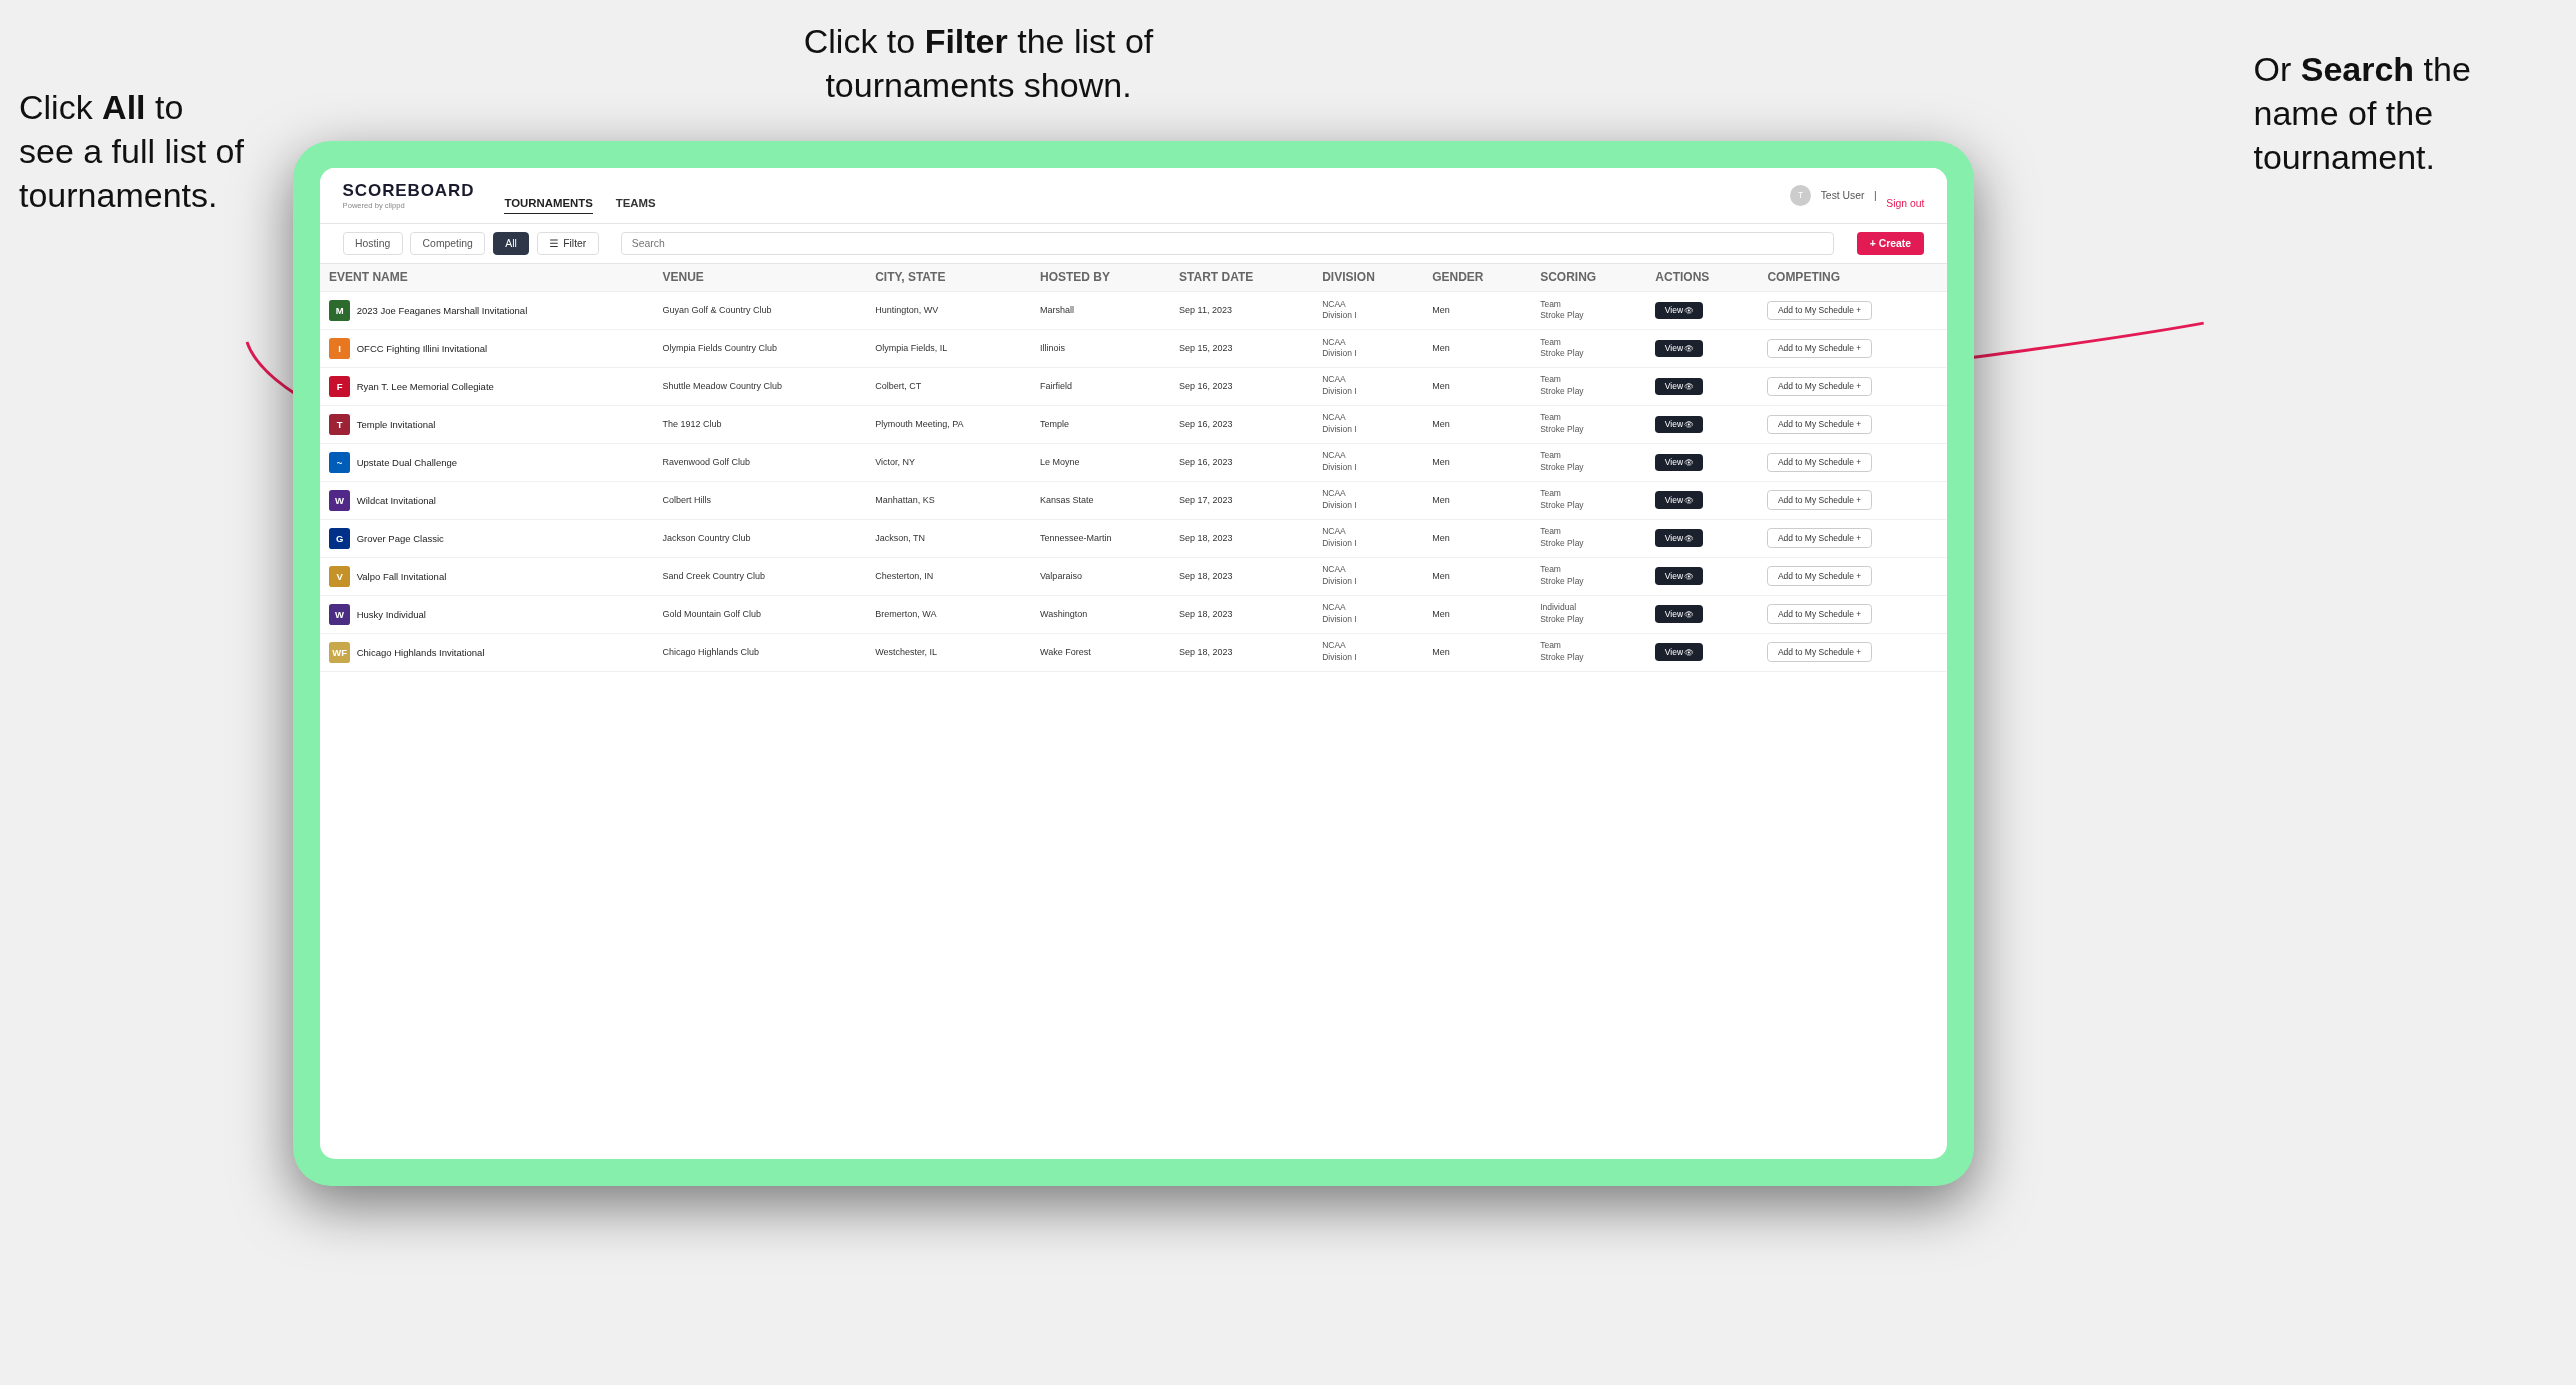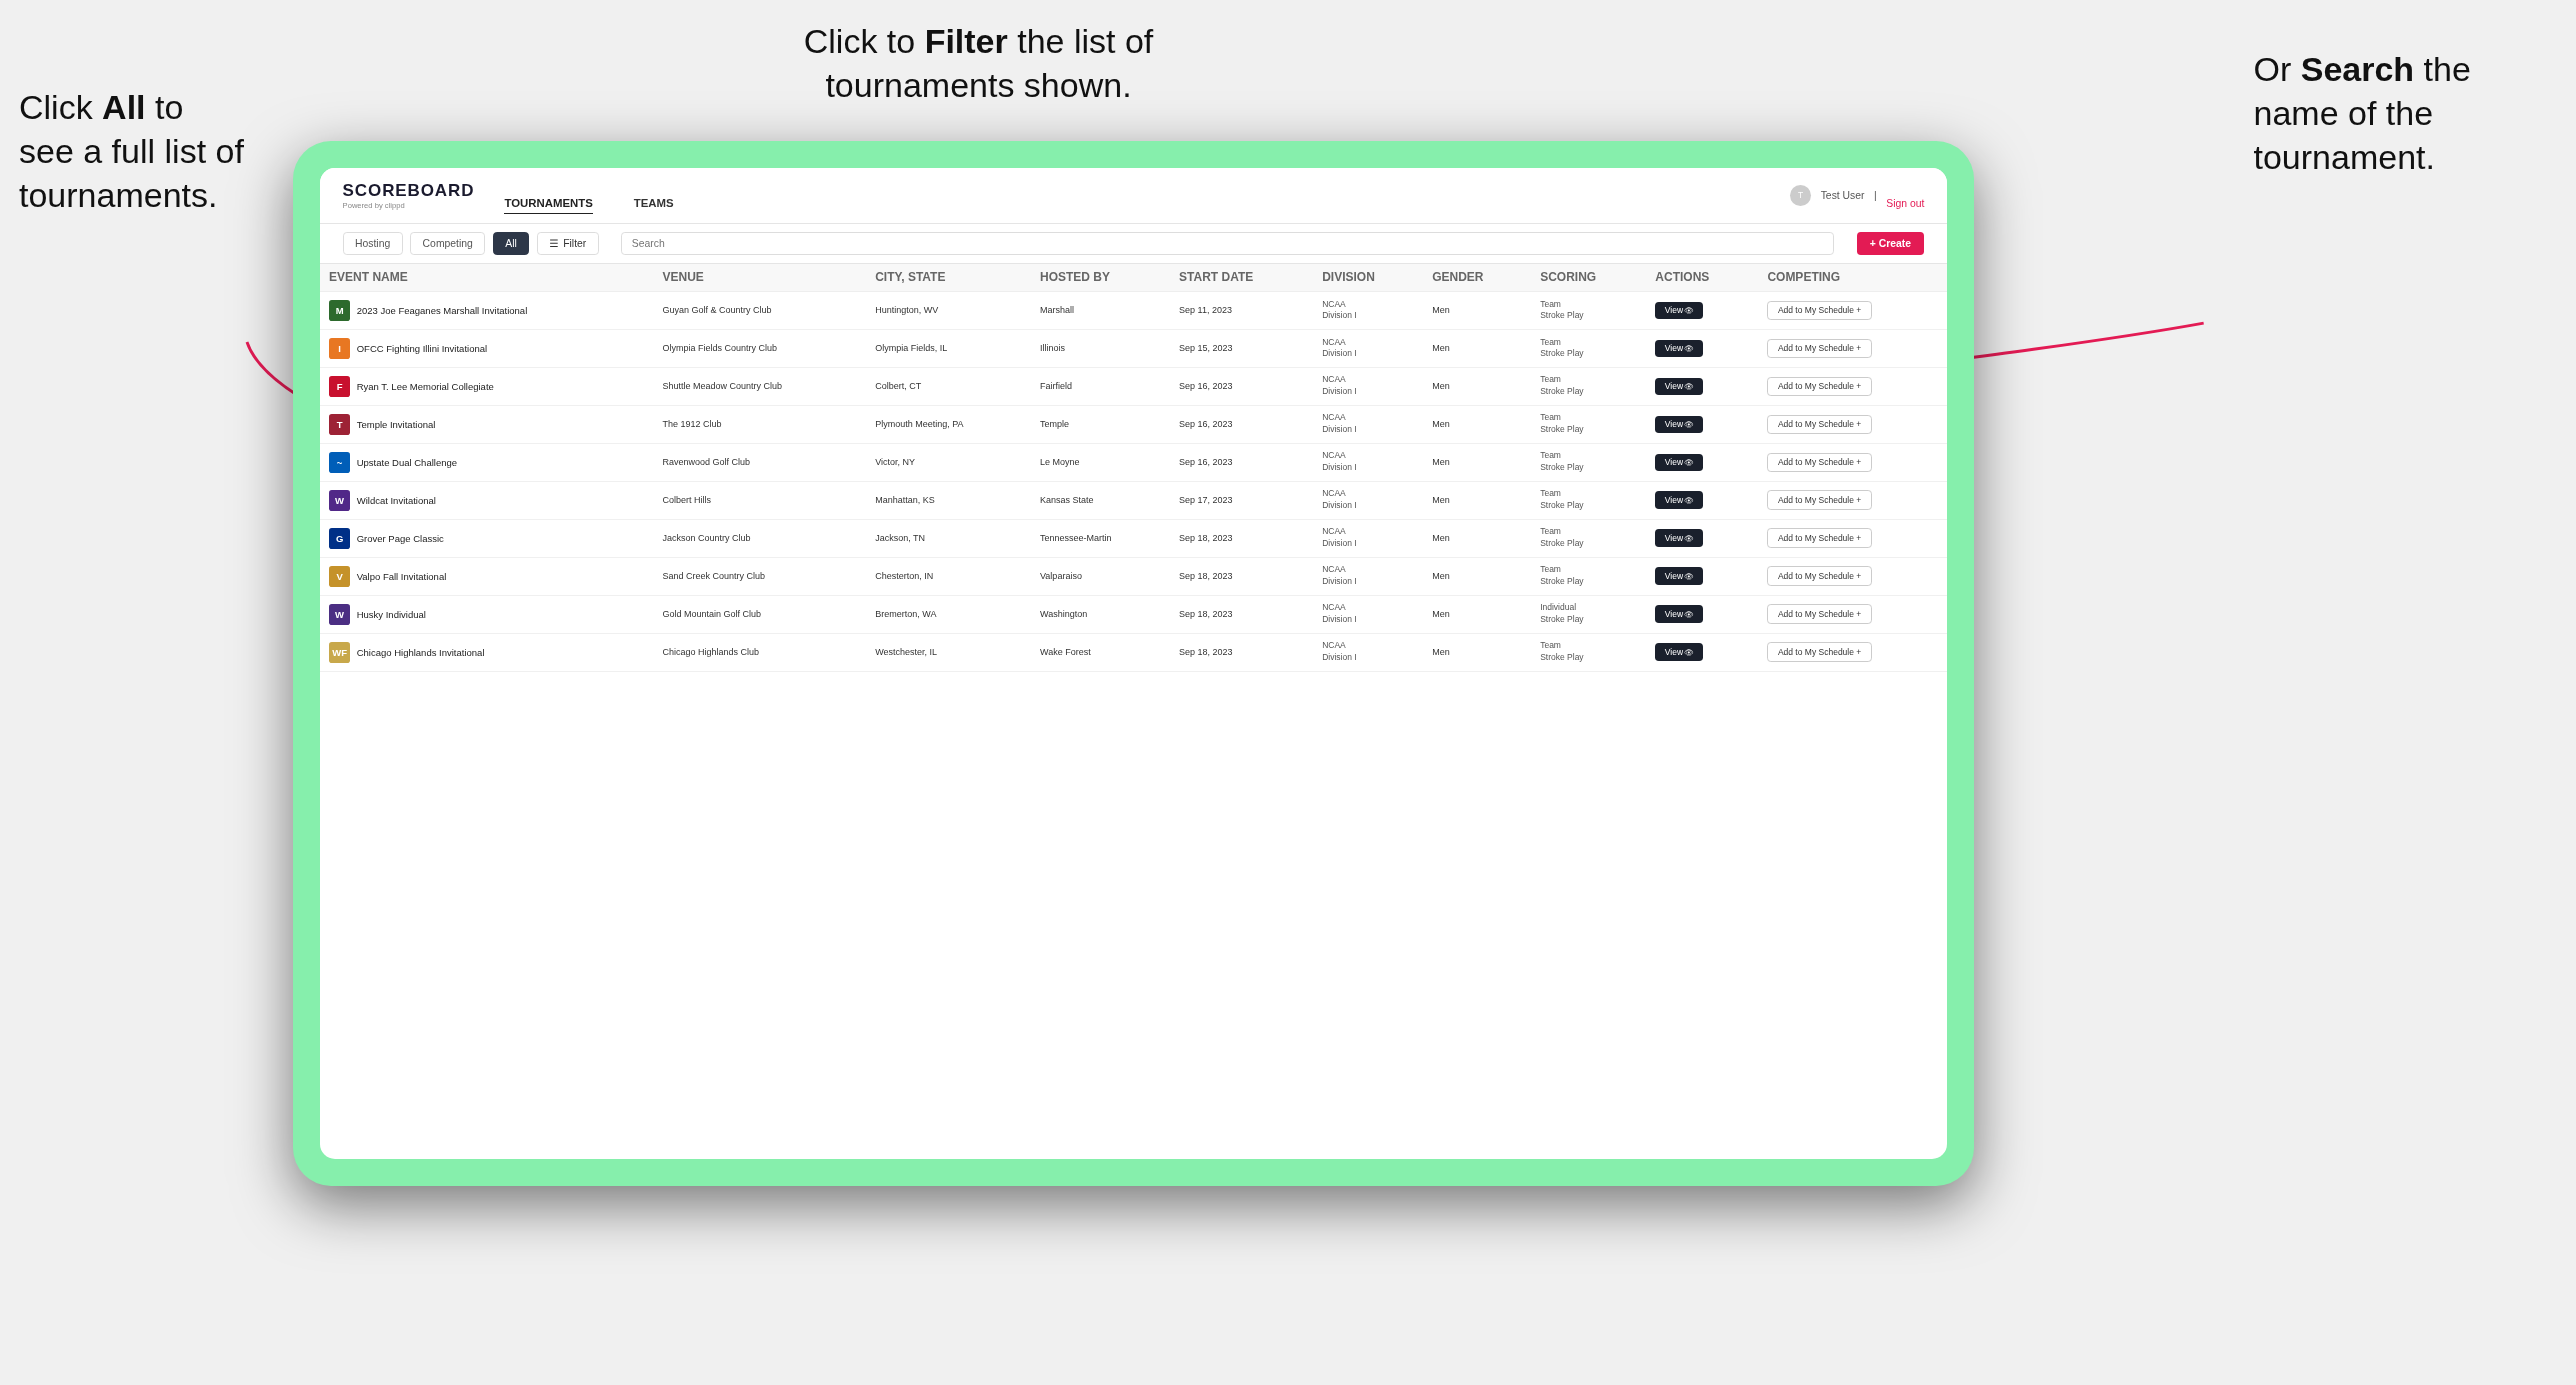--- a/index.html
+++ b/index.html
@@ -80,21 +80,21 @@
       font-weight: 900;
       color: #1a1a2e;
       letter-spacing: 0.9px;
     }
     .logo-sub {
       font-size: 7.6px;
       color: #888;
     }
     .nav-tabs {
       display: flex;
-      gap: 41px;
+      gap: 23px;
       flex: 1;
       margin-top: 16px;
     }
     .nav-tab {
       font-size: 11.4px;
       font-weight: 600;
       color: #333;
       padding: 3.8px 0;
       cursor: pointer;
       border-bottom: 1.9px solid transparent;

